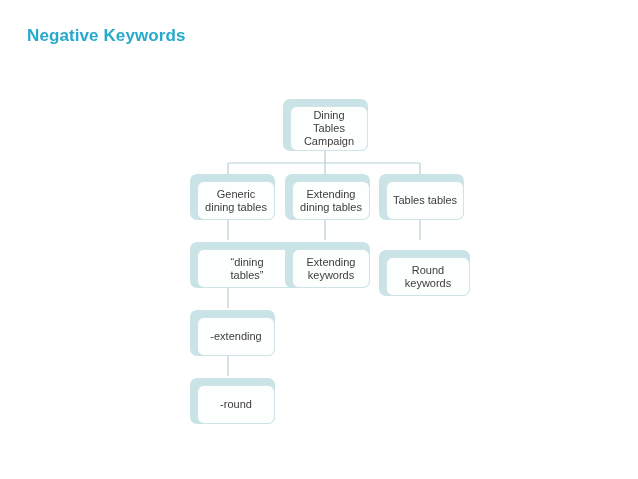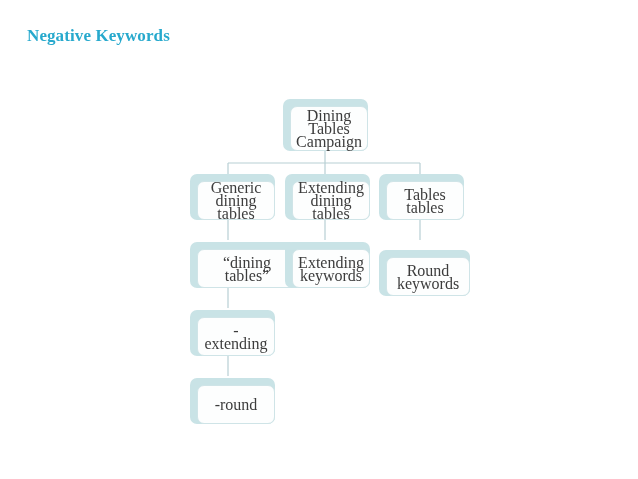--- a/index.html
+++ b/index.html
@@ -9,21 +9,20 @@
   }
   body {
     font-family: "Liberation Sans", sans-serif;
   }
   #slide {
     position: relative;
     width: 638px;
     height: 479px;
     background: #ffffff;
     overflow: hidden;
-    font-family: Liberation Serif, serif;
   }
 
   
   #slide-title {
     position: absolute;
     left: 27px;
     top: 26px;
     font-size: 17px;
     font-weight: bold;
     letter-spacing: 0.1px;
@@ -70,21 +69,21 @@
     box-sizing: border-box;
     background: #fdfefe;
     border: 1px solid #cfe4e7;
     border-radius: 7px;
     display: flex;
     align-items: center;
     justify-content: center;
     text-align: center;
   }
   .node .node-label {
-    font-size: 16px;
+    font-size: 11px;
     line-height: 13px;
     color: #3c3c3c;
     padding: 0 4px;
     white-space: pre-line;
   }
 
   
   #footer {
     position: absolute;
     left: 0;

